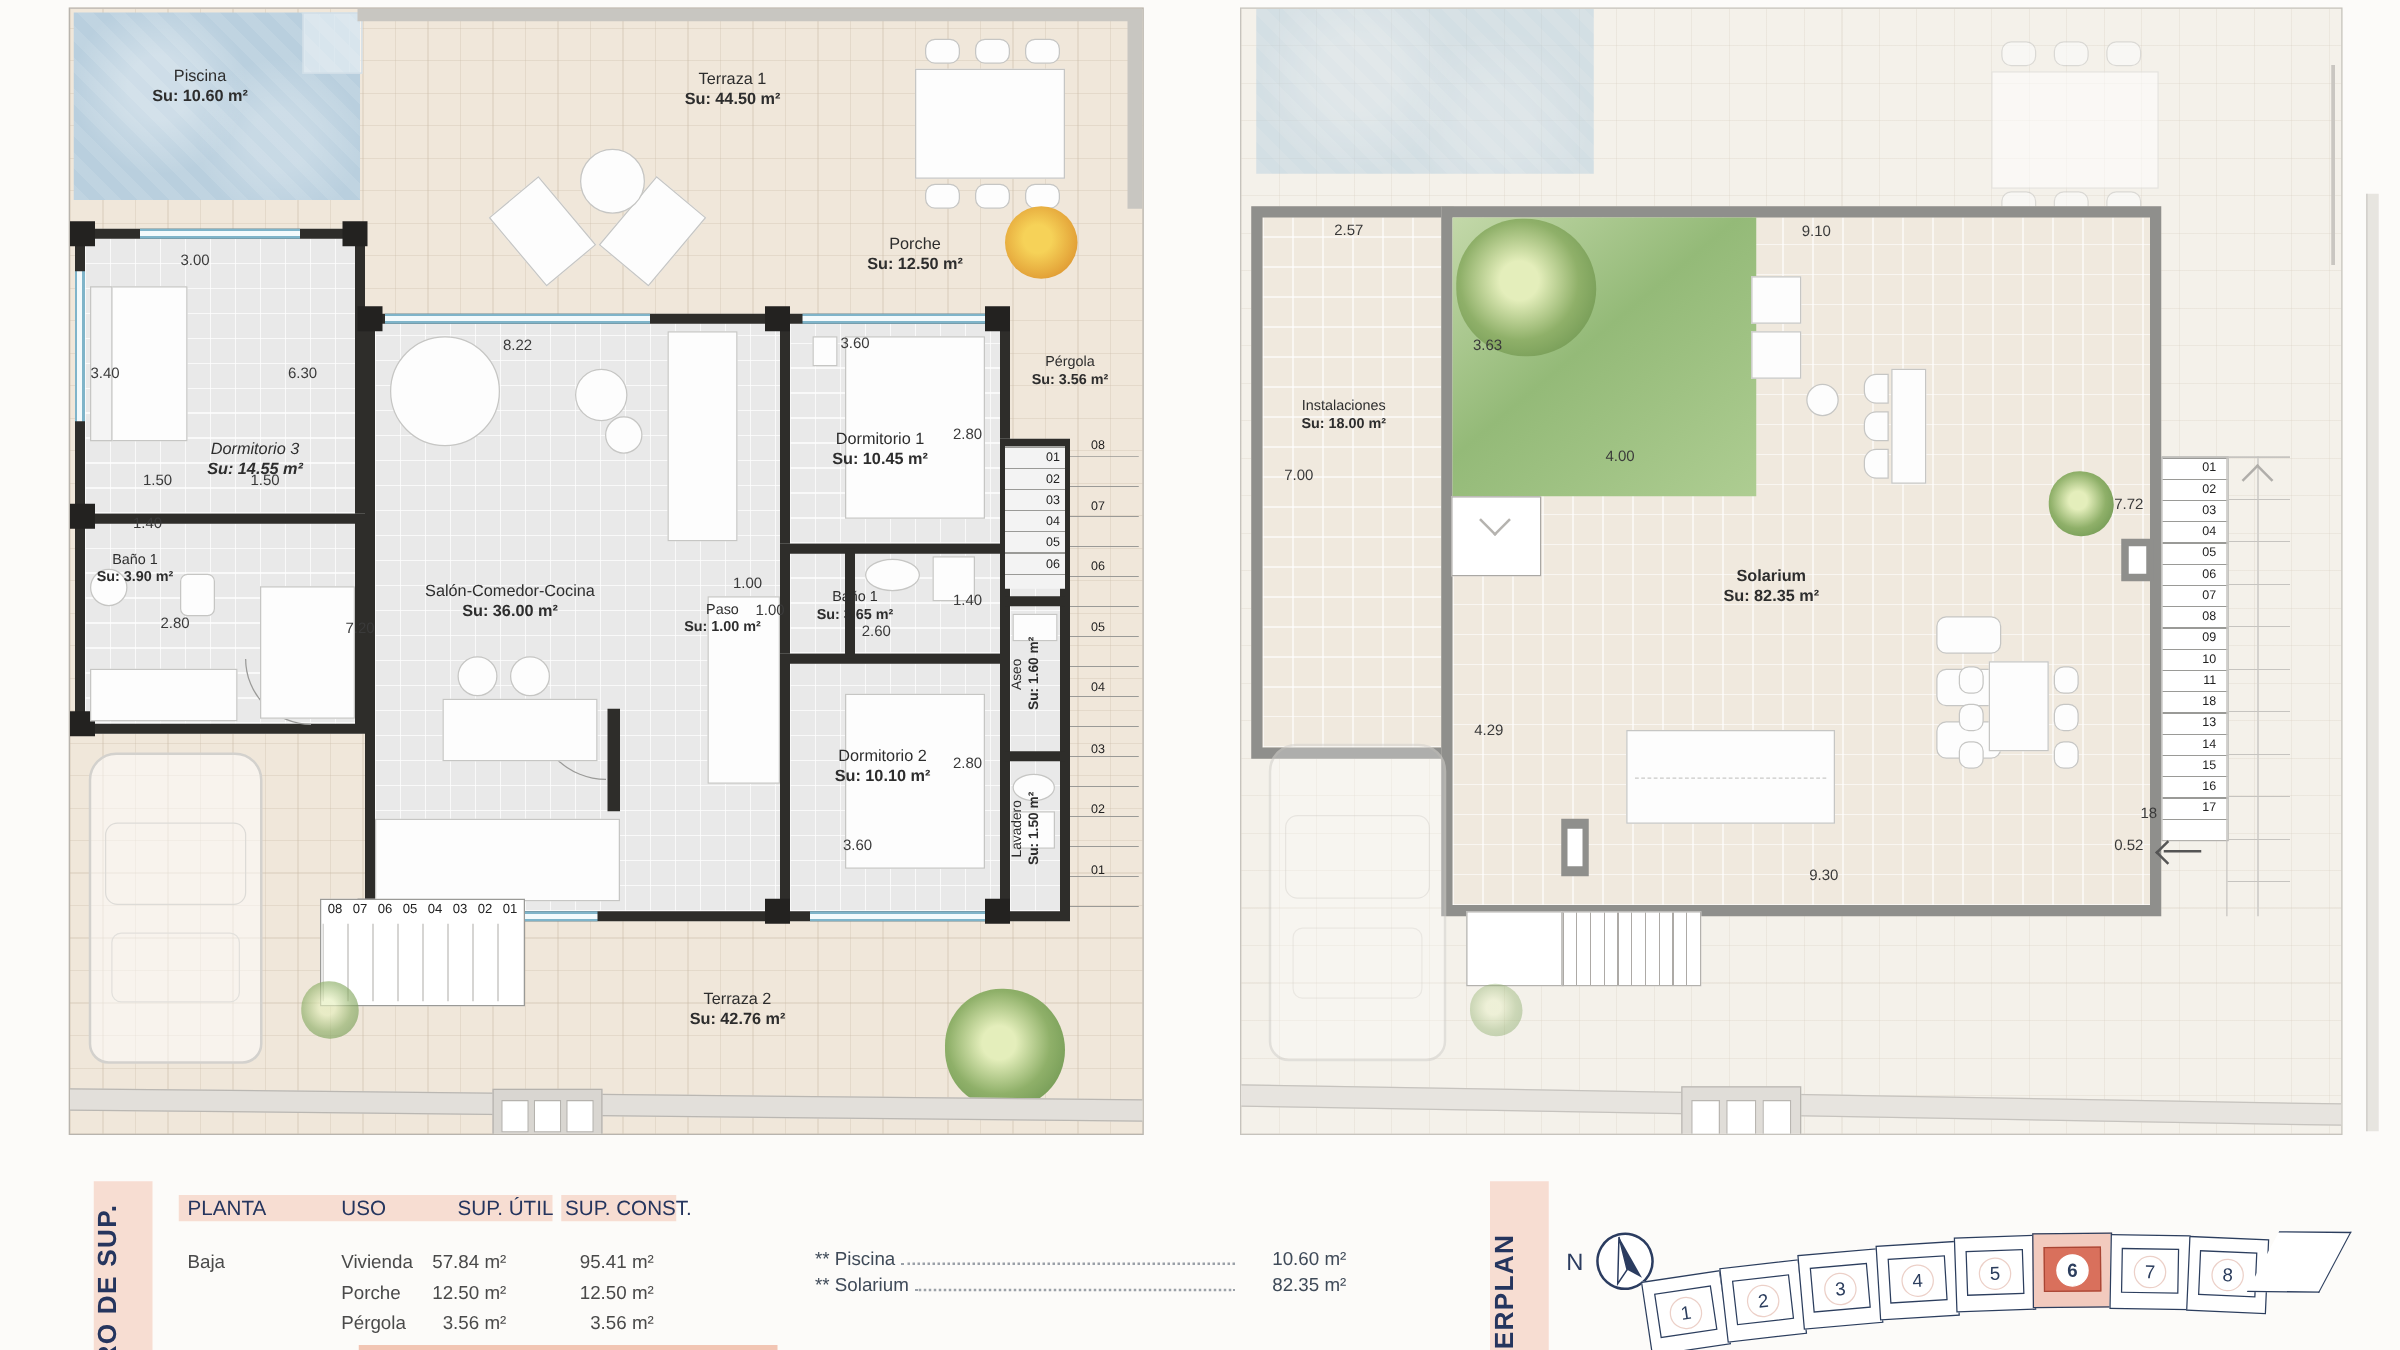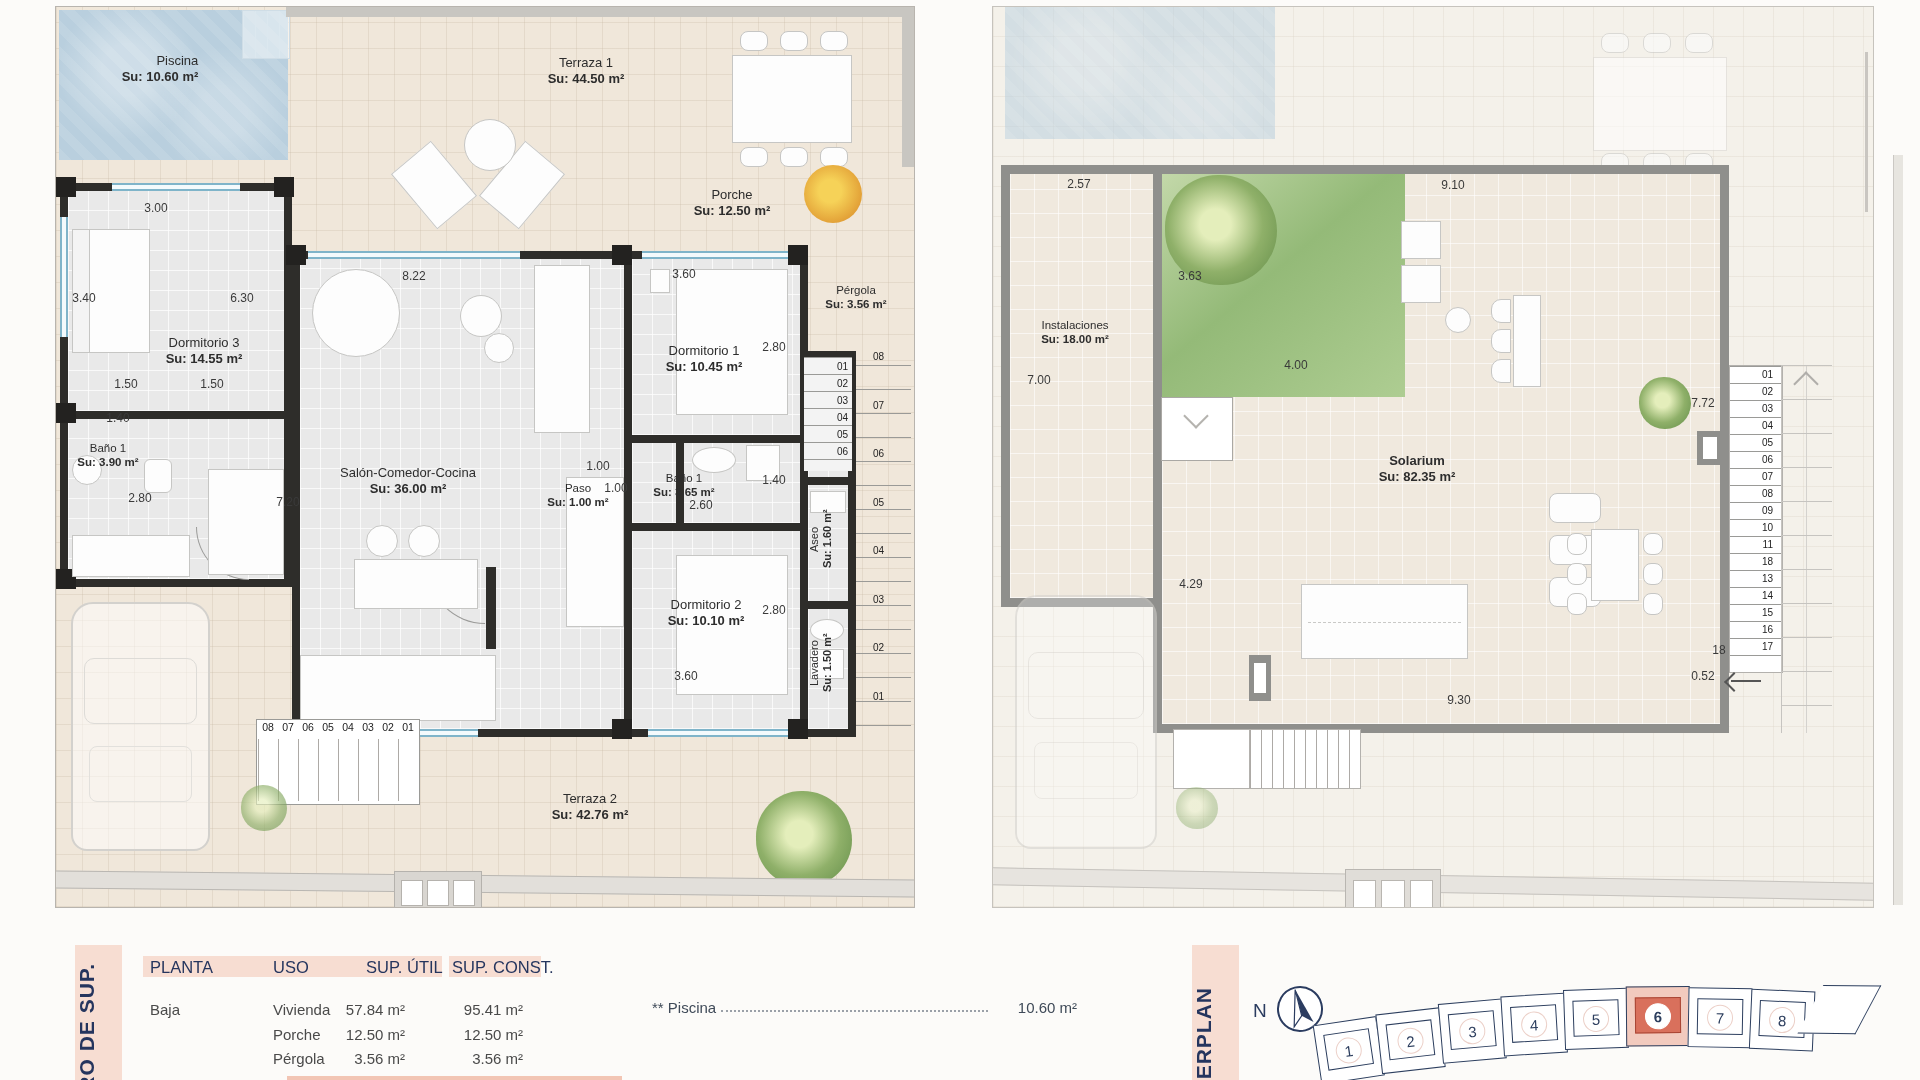--- a/index.html
+++ b/index.html
@@ -84,21 +84,21 @@
 </head>
 <body>
 
 <div id="page">
 
   <div class="abs gr-terrace" id="lp" style="left:55px;top:6px;width:858px;height:900px;border:1px solid #b8b4ae;overflow:hidden;">
 
     <div class="abs pool" style="left:3px;top:3px;width:229px;height:150px;"></div>
     <div class="abs" style="left:186px;top:3px;width:46px;height:47px;
          background:rgba(255,255,255,.45);background-image:repeating-linear-gradient(to right,#dce8ef 0 1px,transparent 1px 12px);border:1px solid #cfdde6;"></div>
-    <div class="rl" style="left:104px;top:46px;text-align:right;">
+    <div class="rl" style="left:104px;top:46px;">
       <span>Piscina</span><b>Su: 10.60 m²</b>
     </div>
 
     <div class="abs" style="left:230px;top:0;width:628px;height:10px;background:#c8c6c1;"></div>
     <div class="abs" style="left:846px;top:0;width:12px;height:160px;background:#c8c6c1;"></div>
 
     <div class="rl" style="left:530px;top:48px;">
       <span>Terraza 1</span><b>Su: 44.50 m²</b>
     </div>
 
@@ -229,21 +229,21 @@
     <div class="dm" style="left:358px;top:262px;">8.22</div>
     <div class="dm" style="left:628px;top:260px;">3.60</div>
     <div class="dm" style="left:718px;top:333px;">2.80</div>
     <div class="dm" style="left:542px;top:452px;">1.00</div>
     <div class="dm" style="left:560px;top:474px;">1.00</div>
     <div class="dm" style="left:645px;top:491px;">2.60</div>
     <div class="dm" style="left:718px;top:466px;">1.40</div>
     <div class="dm" style="left:718px;top:596px;">2.80</div>
     <div class="dm" style="left:630px;top:662px;">3.60</div>
 
-    <div class="rl" style="left:148px;top:328px;">
+    <div class="rl" style="left:148px;top:344px;font-style:italic;">
       <span>Dormitorio 3</span><b>Su: 14.55 m²</b>
     </div>
     <div class="rl s" style="left:52px;top:434px;">
       <span>Baño 1</span><b>Su: 3.90 m²</b>
     </div>
     <div class="rl" style="left:352px;top:458px;">
       <span>Salón-Comedor-Cocina</span><b>Su: 36.00 m²</b>
     </div>
     <div class="rl" style="left:648px;top:336px;">
       <span>Dormitorio 1</span><b>Su: 10.45 m²</b>
@@ -425,20 +425,25 @@
   <div class="abs" style="left:652px;top:994px;width:425px;">
 
 
 
       <div class="sumrow">
         <div class="lbl">** Piscina</div>
         <div class="dots"></div>
         <div class="val">10.60 m²</div>
       </div>
 
+      <div class="sumrow">
+        <div class="lbl">** Solarium</div>
+        <div class="dots"></div>
+        <div class="val">82.35 m²</div>
+      </div>
     </div>
 
   <div class="strip" style="left:1192px;top:945px;height:135px;">
     <span>STERPLAN</span>
   </div>
   <div class="abs" style="left:1253px;top:1000px;font-size:19px;color:#2b3c60;">N</div>
   <svg class="abs" style="left:1274px;top:983px;transform:rotate(-14deg);" width="52" height="52" viewBox="0 0 52 52">
     <circle cx="26" cy="26" r="22" fill="#fff" stroke="#2b3c60" stroke-width="2"></circle>
     <path d="M26 6 L36 42 L26 33 Z" fill="#2b3c60"></path>
     <path d="M26 6 L16 42 L26 33 Z" fill="#fff" stroke="#2b3c60" stroke-width="1.2"></path>

